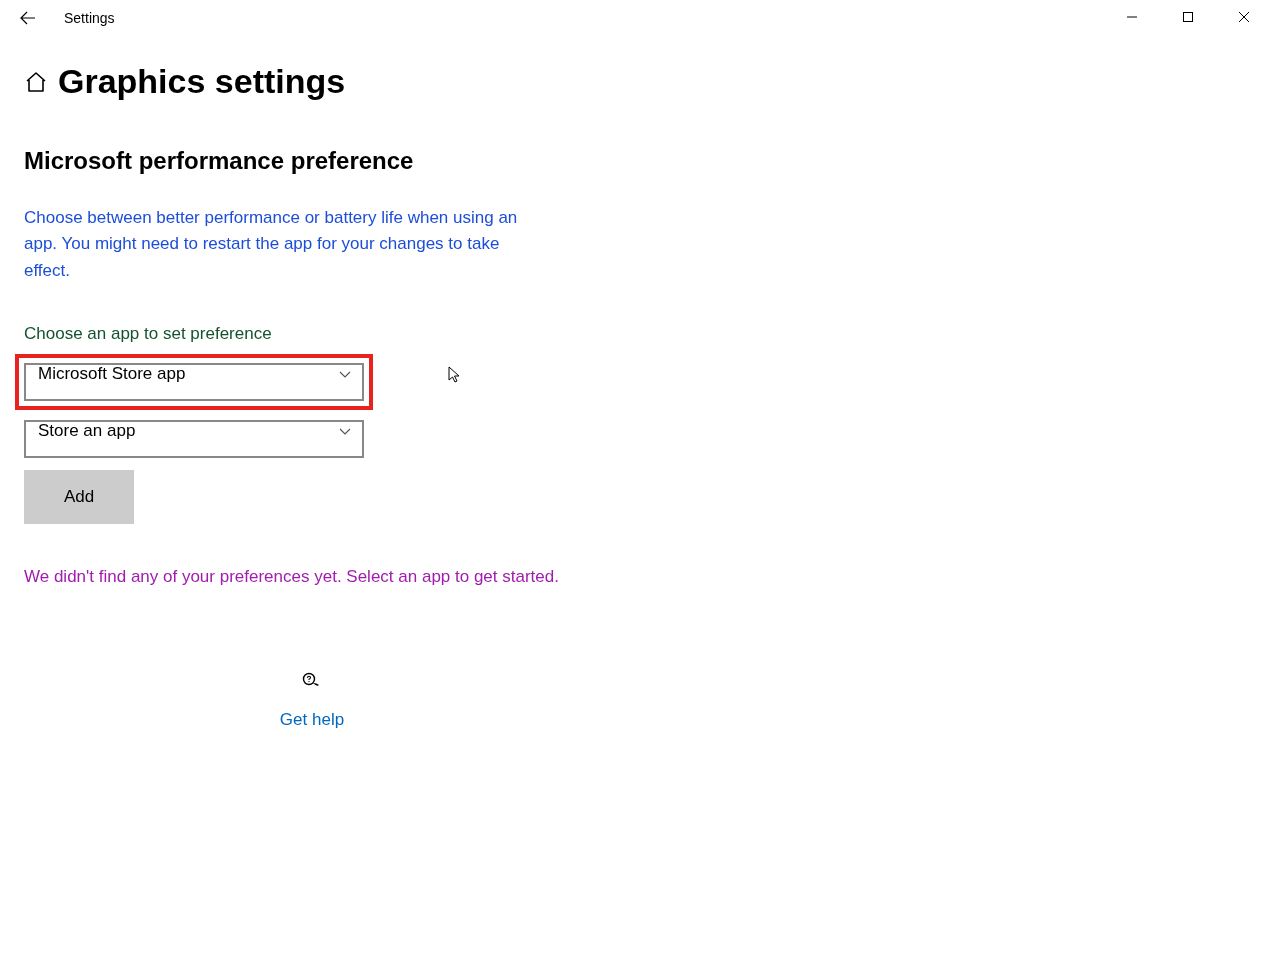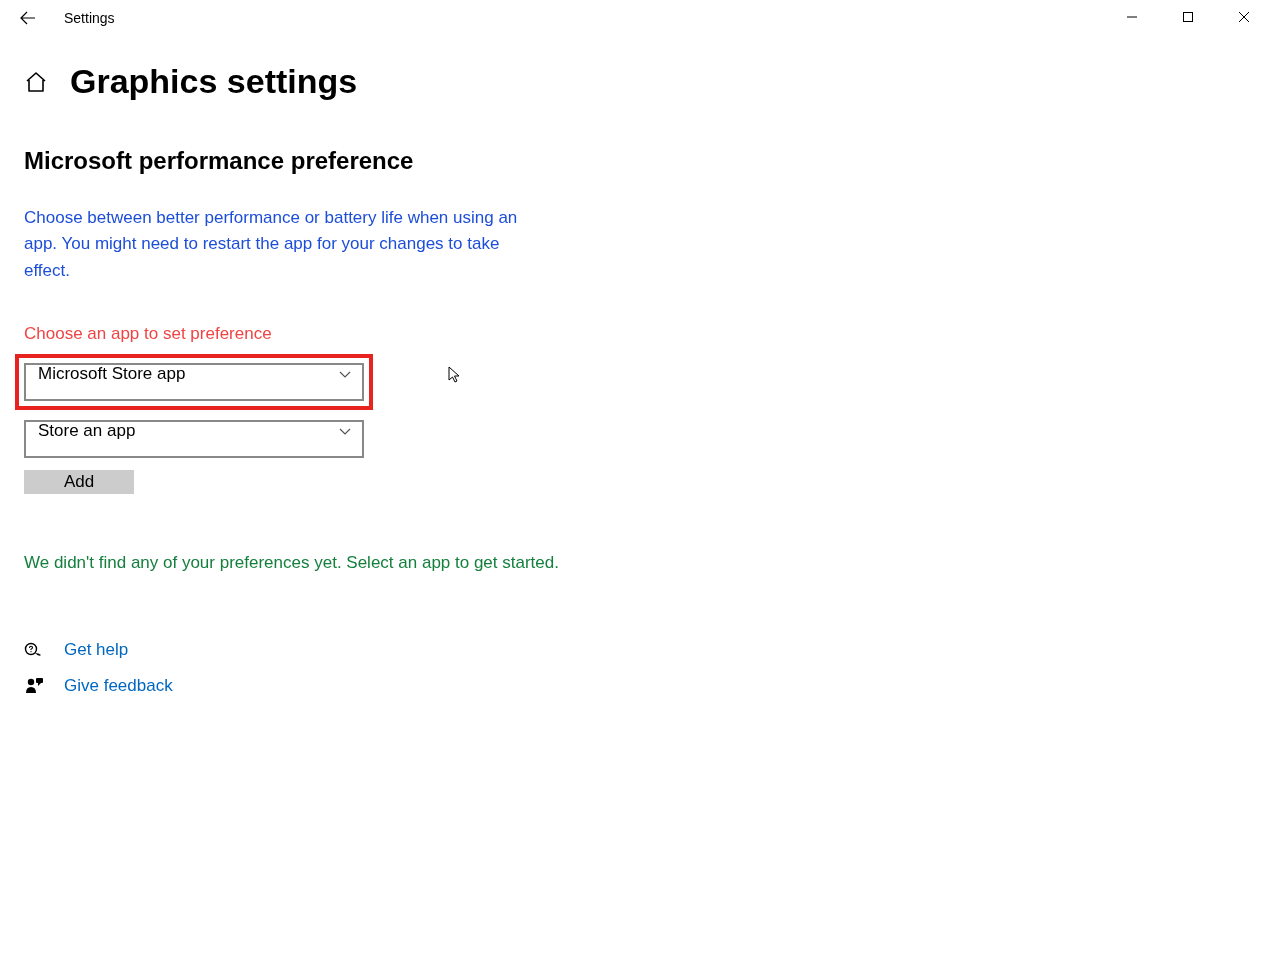--- a/index.html
+++ b/index.html
@@ -49,21 +49,21 @@
       cursor: pointer;
     }
     .content {
       padding-left: 24px;
       padding-top: 26px;
       max-width: 600px;
     }
     .page-header {
       display: flex;
       align-items: center;
-      gap: 22px;
+      gap: 10px;
       margin-bottom: 46px;
     }
     .home-icon {
       width: 24px;
       height: 24px;
     }
     .page-title {
       font-size: 34px;
       font-weight: 600;
       color: #000;
@@ -76,21 +76,21 @@
     }
     .description {
       font-size: 17px;
       color: #1d4ed8;
       line-height: 1.55;
       max-width: 520px;
       margin-bottom: 40px;
     }
     .label {
       font-size: 17px;
-      color: #ef4444;
+      color: #14532d;
       margin-bottom: 10px;
     }
     .highlight-box {
       border: 4px solid #e8221e;
       display: inline-block;
       padding: 5px;
       margin-left: -9px;
       margin-bottom: 10px;
     }
     .dropdown {
@@ -108,40 +108,41 @@
     }
     .dropdown-standalone {
       margin-bottom: 12px;
     }
     .chevron {
       width: 14px;
       height: 14px;
     }
     .add-btn {
       width: 110px;
-      height: 24px;
+      height: 54px;
       background: #cccccc;
       border: none;
       font-size: 17px;
       color: #000;
       cursor: pointer;
-      margin-bottom: 56px;
+      margin-bottom: 40px;
     }
     .empty-msg {
       font-size: 17px;
-      color: #15803d;
+      color: #a21caf;
       line-height: 1.55;
       max-width: 540px;
-      margin-bottom: 64px;
+      margin-bottom: 80px;
     }
     .link-row {
       display: flex;
       align-items: center;
       gap: 20px;
       margin-bottom: 16px;
+      flex-direction: column;
     }
     .link-icon {
       width: 20px;
       height: 20px;
       flex-shrink: 0;
     }
     .link-text {
       font-size: 17px;
       color: #0067c0;
       cursor: pointer;
@@ -223,26 +224,17 @@
   <div class="link-row">
     <svg class="link-icon" viewBox="0 0 20 20">
       <circle cx="7" cy="9" r="5.5" stroke="#000" stroke-width="1.4" fill="none"></circle>
       <path d="M11 13 Q15 17 17 15 Q15 13 11 13" fill="#000"></path>
       <path d="M5.5 8 Q5.5 6.3 7 6.3 Q8.5 6.3 8.5 7.6 Q8.5 8.6 7 9.3 L7 10" stroke="#000" stroke-width="1.1" fill="none"></path>
       <circle cx="7" cy="11.6" r="0.7" fill="#000"></circle>
     </svg>
     <span class="link-text">Get help</span>
   </div>
 
-  <div class="link-row">
-    <svg class="link-icon" viewBox="0 0 20 20">
-      <circle cx="7" cy="6" r="3.2" fill="#000"></circle>
-      <path d="M2 17 Q2 11 7 11 Q12 11 12 17 Z" fill="#000"></path>
-      <rect x="12" y="2" width="7" height="5" rx="1" fill="#000"></rect>
-      <path d="M14 7 L14 10 L17 7 Z" fill="#000"></path>
-    </svg>
-    <span class="link-text">Give feedback</span>
-  </div>
 </div>
 
 <svg class="cursor" viewBox="0 0 14 18">
   <path d="M1 1 L1 14 L4.5 11 L7 16 L9 15 L6.5 10 L11 10 Z" fill="#fff" stroke="#000" stroke-width="1"></path>
 </svg>
 
 </body></html>

